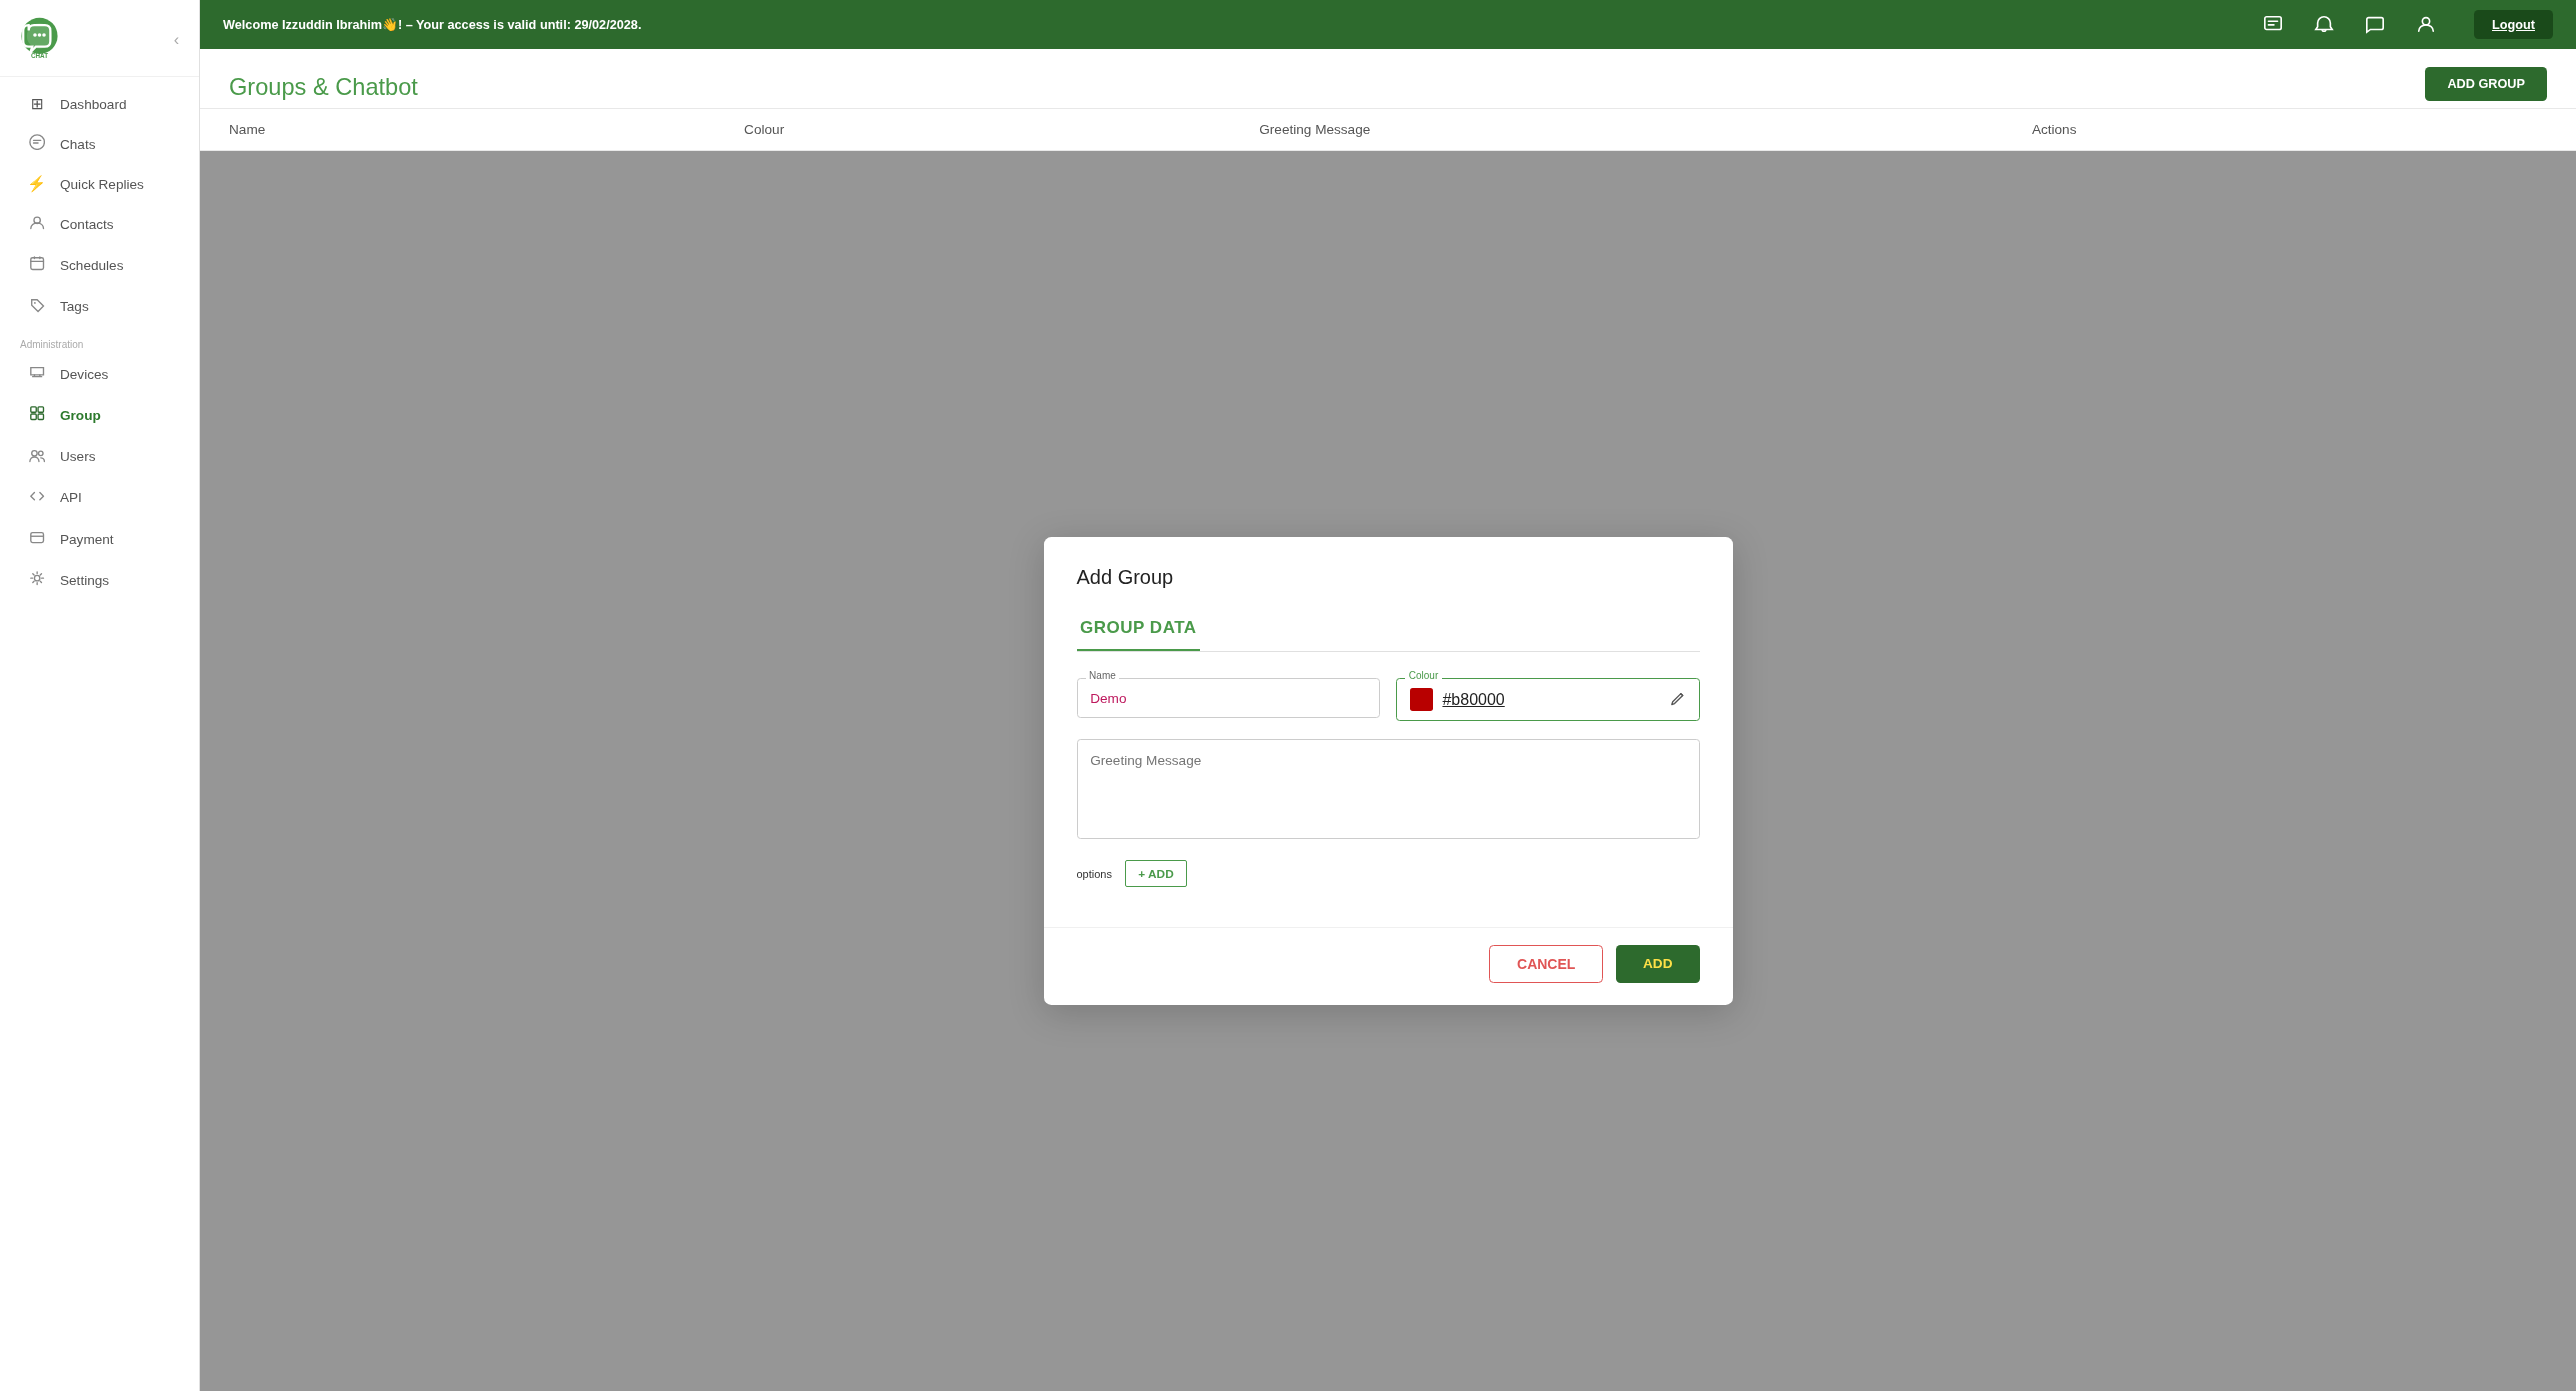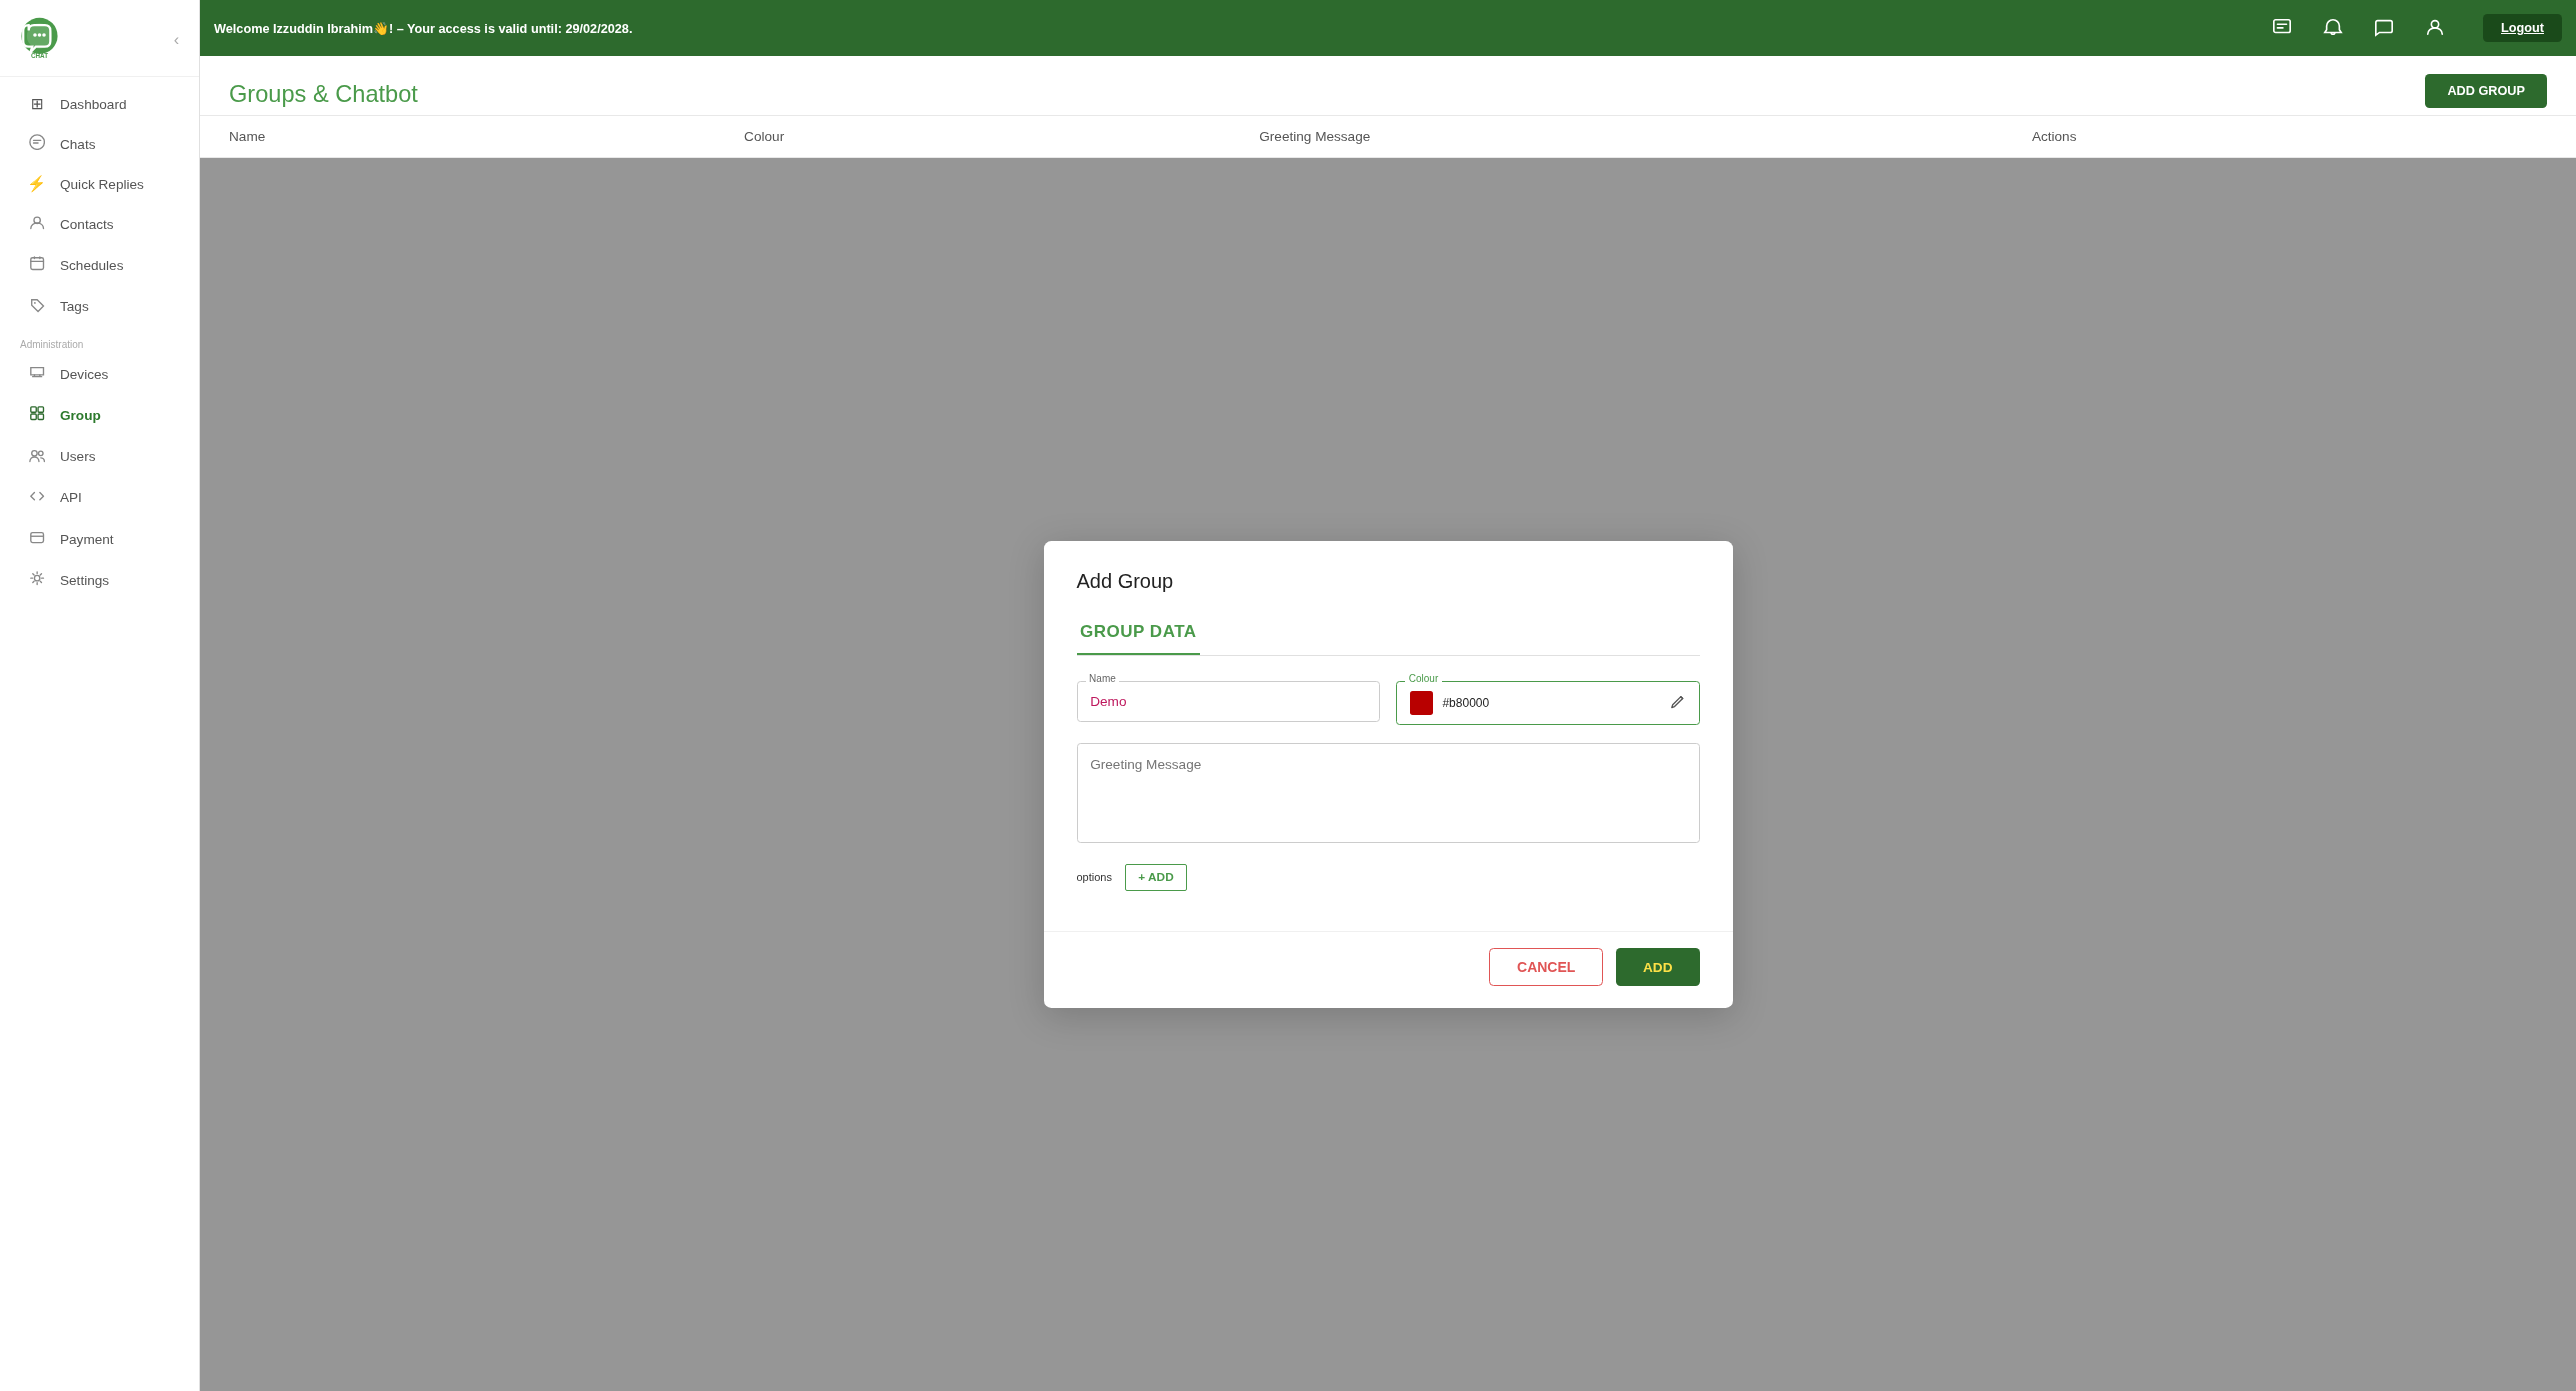--- a/index.html
+++ b/index.html
@@ -70,22 +70,22 @@
       flex: 1;
       display: flex;
       flex-direction: column;
       overflow: hidden;
     }
 
     
     .topbar {
       background: #2d6a2d;
       color: #fff;
-      padding: 0 14px;
-      height: 56px;
+      padding: 0 23px;
+      height: 49px;
       display: flex;
       align-items: center;
       gap: 11px;
     }
     .topbar-welcome {
       flex: 1;
       font-size: 12.7px;
       color: #e0f0e0;
     }
     .topbar-welcome span { font-weight: 700; color: #fff; }
@@ -236,23 +236,24 @@
       padding: 9px 12.7px;
       gap: 9px;
     }
     .colour-swatch {
       width: 23.6px;
       height: 23.6px;
       border-radius: 2.7px;
       flex-shrink: 0;
     }
     .colour-value {
-      font-size: 12px;
+      font-size: 16px;
       color: #222;
       flex: 1;
+      text-decoration: underline;
     }
     .pencil-icon {
       color: #555;
       font-size: 14.5px;
       cursor: pointer;
     }
     .greeting-textarea {
       width: 100%;
       border: 0.9px solid #ccc;
       border-radius: 3.6px;

